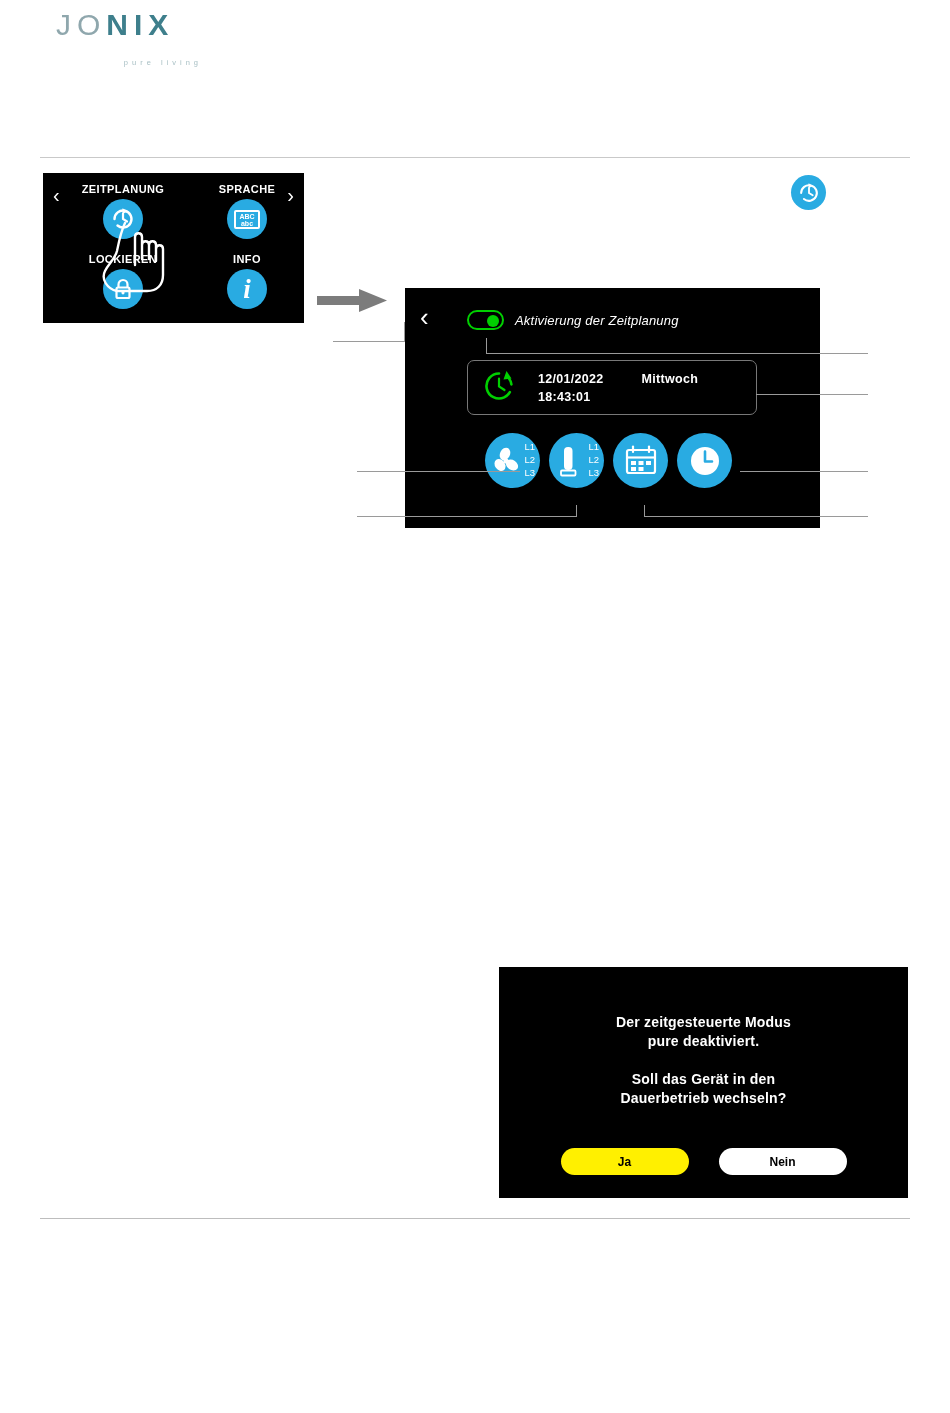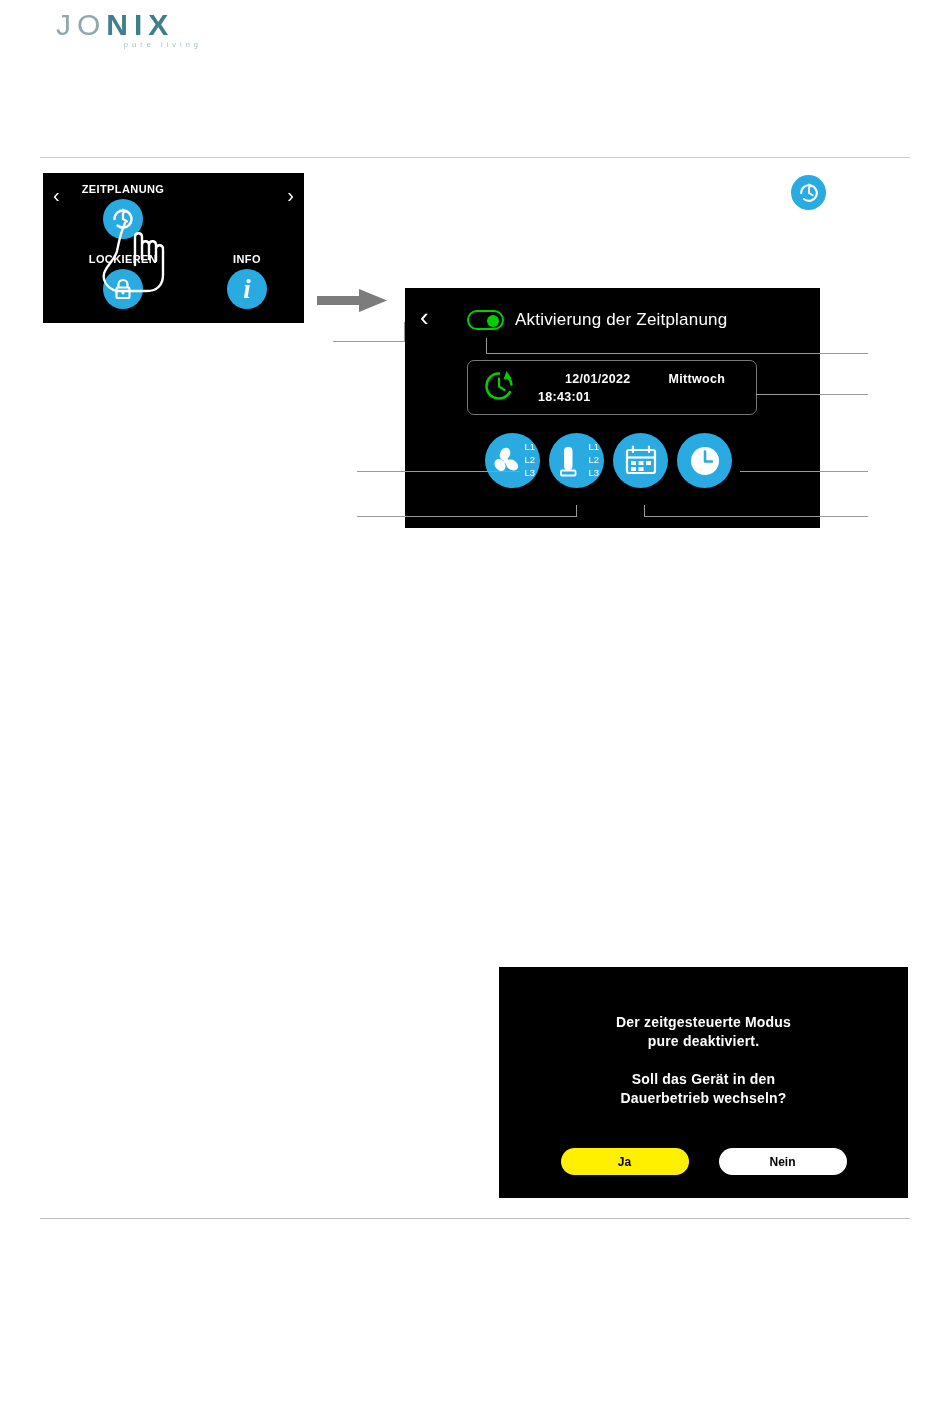--- a/index.html
+++ b/index.html
@@ -11,21 +11,21 @@
   }
   .page { position: relative; width: 950px; height: 1413px; background: #fff; }
 
   
   .logo { position: absolute; left: 40px; top: 10px; width: 180px; height: 46px; }
   .logo-word { font-size: 30px; letter-spacing: 6px; line-height: 30px; margin-left: 16px; }
   .logo-jo { color: #8fa7ad; font-weight: 400; }
   .logo-nix { color: #3e7f8c; font-weight: 700; }
   .logo-tag {
     color: #a9c0c5; font-size: 7.5px; letter-spacing: 4px;
-    text-align: right; padding-right: 18px; margin-top: 0;
+    text-align: right; padding-right: 18px; margin-top: 18px;
   }
 
   
   .hr-top, .hr-bottom {
     position: absolute; left: 40px; width: 870px;
     height: 1px; background: #c9c9c9;
   }
   .hr-top { top: 157px; }
   .hr-bottom { top: 1218px; background: #bdbdbd; }
 
@@ -76,29 +76,29 @@
   .toggle-row { position: absolute; left: 62px; top: 22px; display: flex; align-items: center; gap: 11px; }
   .toggle {
     width: 37px; height: 20px; border-radius: 10px;
     border: 2.5px solid #00d000; background: #000;
     position: relative;
   }
   .toggle .knob {
     position: absolute; right: 3px; top: 2.5px;
     width: 12px; height: 12px; border-radius: 50%; background: #00d000;
   }
-  .toggle-label { color: #fff; font-size: 17px; font-weight: 400; letter-spacing: .2px; }
+  .toggle-label { color: #fff; font-size: 13px; font-weight: 400; letter-spacing: .2px; font-style: italic; }
 
   .clock-box {
     position: absolute; left: 62px; top: 72px; width: 290px; height: 55px;
     border: 1.5px solid #787878; border-radius: 7px;
     display: flex; align-items: center; padding-left: 14px; gap: 22px;
   }
   .clock-text { color: #fff; font-size: 12.5px; font-weight: 700; line-height: 18px; letter-spacing: .3px; }
-  .clock-line1 { display: flex; gap: 38px; margin-left: 27px; }
+  .clock-line1 { display: flex; gap: 38px; }
 
   .icon-row { position: absolute; left: 80px; top: 145px; display: flex; gap: 9px; }
   .icon-btn {
     width: 55px; height: 55px; border-radius: 50%; background: #29abe2;
     display: flex; align-items: center; justify-content: center;
     position: relative; color: #fff;
   }
   .lvl-stack {
     position: absolute; right: 5px; top: 7px;
     font-size: 9.5px; font-weight: 400; line-height: 13px; color: #fff;
@@ -160,20 +160,29 @@
       <div class="cap">ZEITPLANUNG</div>
       <div class="menu-circle">
         <svg width="26" height="26" viewBox="0 0 26 26">
           <path d="M4.5 13a8.5 8.5 0 1 1 3 6.5" fill="none" stroke="#fff" stroke-width="2.4" stroke-linecap="round"></path>
           <path d="M13 7.5 L13 13 L17 15.5" fill="none" stroke="#fff" stroke-width="2.2" stroke-linecap="round"></path>
           <path d="M12.5 2.2 L17.5 5.2 L12.5 8.2 Z" fill="#fff"></path>
         </svg>
       </div>
     </div>
 
+    <div class="menu-cell cell-lang">
+      <div class="cap">SPRACHE</div>
+      <div class="menu-circle">
+        <div class="abc-box">
+          <div>ABC</div>
+          <div>abc</div>
+        </div>
+      </div>
+    </div>
 
     <div class="menu-cell cell-lock">
       <div class="cap">LOCKIEREN</div>
       <div class="menu-circle">
         <svg width="24" height="24" viewBox="0 0 24 24">
           <path d="M7.5 10.5 V7.5 a4.5 4.5 0 0 1 9 0 V10.5" fill="none" stroke="#fff" stroke-width="2.2"></path>
           <rect x="5.5" y="10.5" width="13" height="10.5" rx="1.5" fill="none" stroke="#fff" stroke-width="2.2"></rect>
           <circle cx="12" cy="15.8" r="1.6" fill="#fff"></circle>
         </svg>
       </div>

